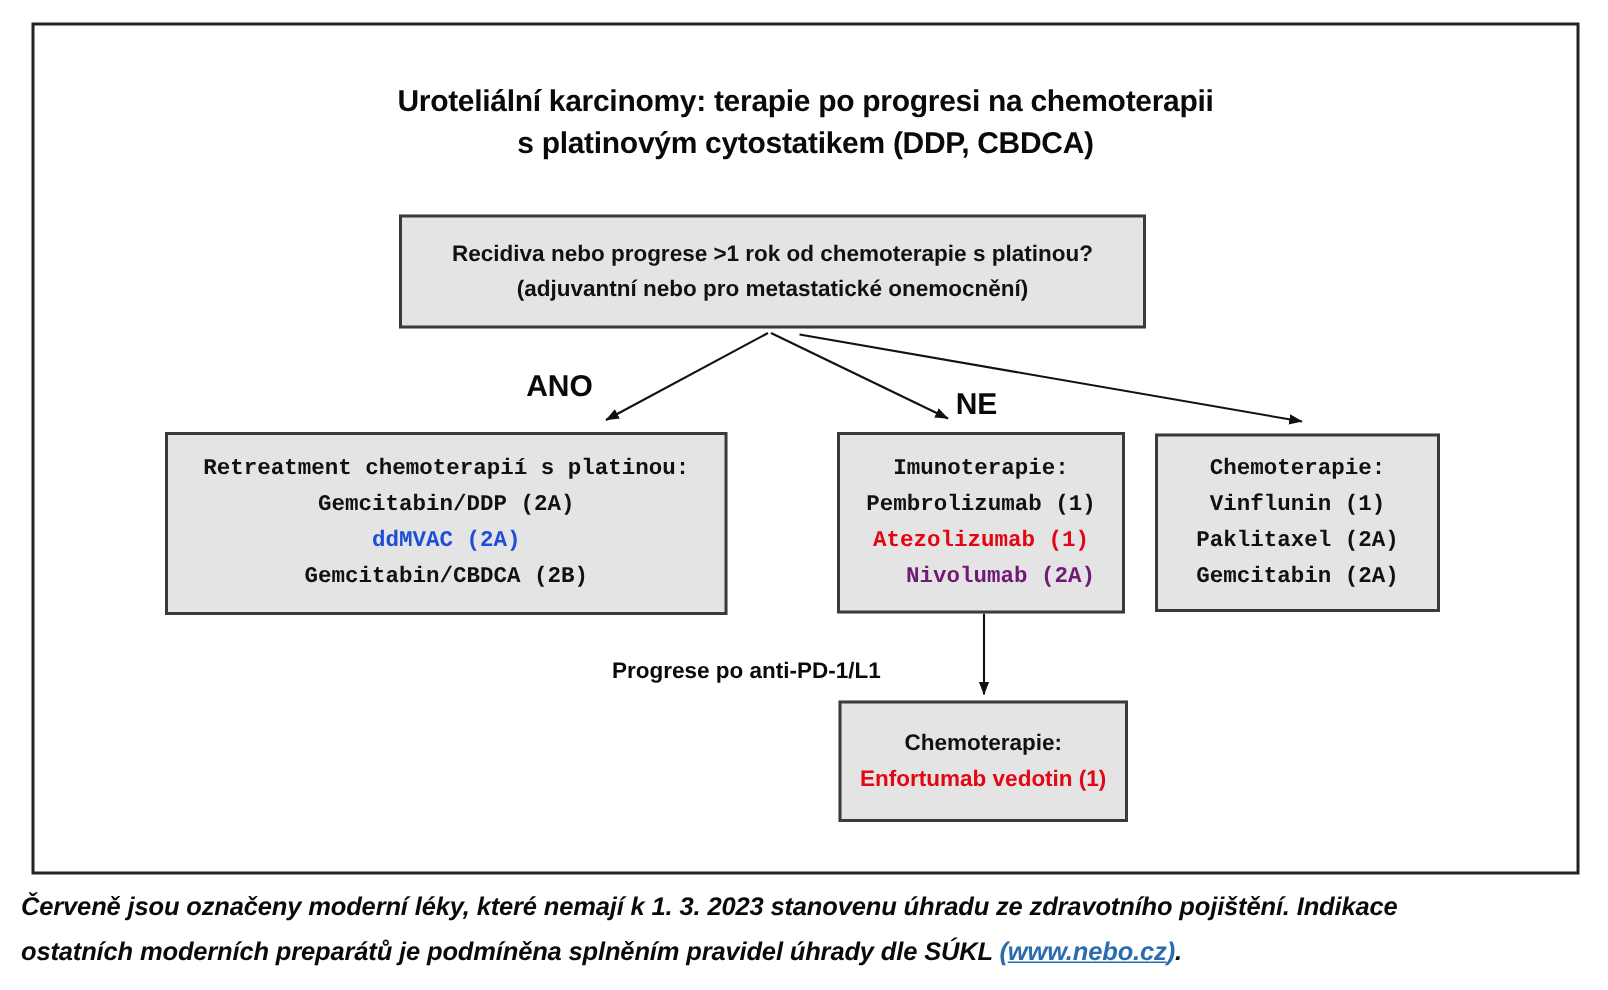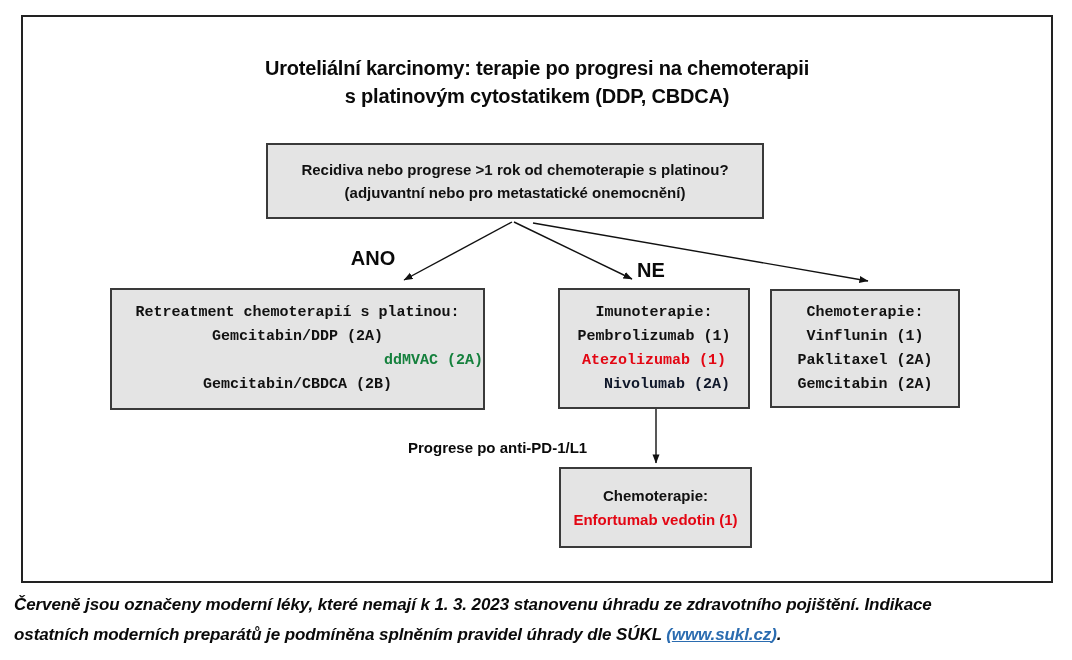--- a/index.html
+++ b/index.html
@@ -152,43 +152,43 @@
     <line x1="533" y1="223" x2="868" y2="281" stroke="#111" stroke-width="1.4" marker-end="url(#ah)"></line>
     <line x1="656" y1="409" x2="656" y2="463" stroke="#111" stroke-width="1.4" marker-end="url(#ah)"></line>
   </svg>
 
   <div class="branch-label label-ano">ANO</div>
   <div class="branch-label label-ne">NE</div>
 
   <div class="box retreatment-box">
     <div class="box-line">Retreatment chemoterapií s platinou:</div>
     <div class="box-line" style="color: rgb(17, 17, 17);">Gemcitabin/DDP (2A)</div>
-    <div class="box-line" style="color: #15803d; text-align: right;">ddMVAC (2A)</div>
+    <div class="box-line" style="color: #1d4ed8;">ddMVAC (2A)</div>
     <div class="box-line" style="color: rgb(17, 17, 17); text-align: center;">Gemcitabin/CBDCA (2B)</div>
   </div>
 
   <div class="box immuno-box side-box">
     <div class="box-line">Imunoterapie:</div>
     <div class="box-line" style="color: rgb(17, 17, 17);">Pembrolizumab (1)</div>
     <div class="box-line" style="color: rgb(227, 6, 19);">Atezolizumab (1)</div>
-    <div class="box-line" style="color: #0f172a; padding-left: 26px;">Nivolumab (2A)</div>
+    <div class="box-line" style="color: #701a75; padding-left: 26px;">Nivolumab (2A)</div>
   </div>
 
   <div class="box chemo-box side-box">
     <div class="box-line">Chemoterapie:</div>
     <div class="box-line" style="color: rgb(17, 17, 17);">Vinflunin (1)</div>
     <div class="box-line" style="color: rgb(17, 17, 17);">Paklitaxel (2A)</div>
     <div class="box-line" style="color: rgb(17, 17, 17);">Gemcitabin (2A)</div>
   </div>
 
   <div class="prog-label">Progrese po anti-PD-1/L1</div>
 
   <div class="box post-box">
     <div class="box-line">Chemoterapie:</div>
     <div class="box-line" style="color: rgb(227, 6, 19);">Enfortumab vedotin (1)</div>
   </div>
 
   <div class="footer">
     <div>Červeně jsou označeny moderní léky, které nemají k 1. 3. 2023 stanovenu úhradu ze zdravotního pojištění. Indikace</div>
-    <div><span>ostatních moderních preparátů je podmíněna splněním pravidel úhrady dle SÚKL </span><span class="paren">(</span><a class="sukl-link">www.sukl.cz</a><span class="paren">)</span><span>.</span></div>
+    <div><span>ostatních moderních preparátů je podmíněna splněním pravidel úhrady dle SÚKL </span><span class="paren">(</span><a class="sukl-link">www.nebo.cz</a><span class="paren">)</span><span>.</span></div>
   </div>
 
 </div>
 
 </body></html>

